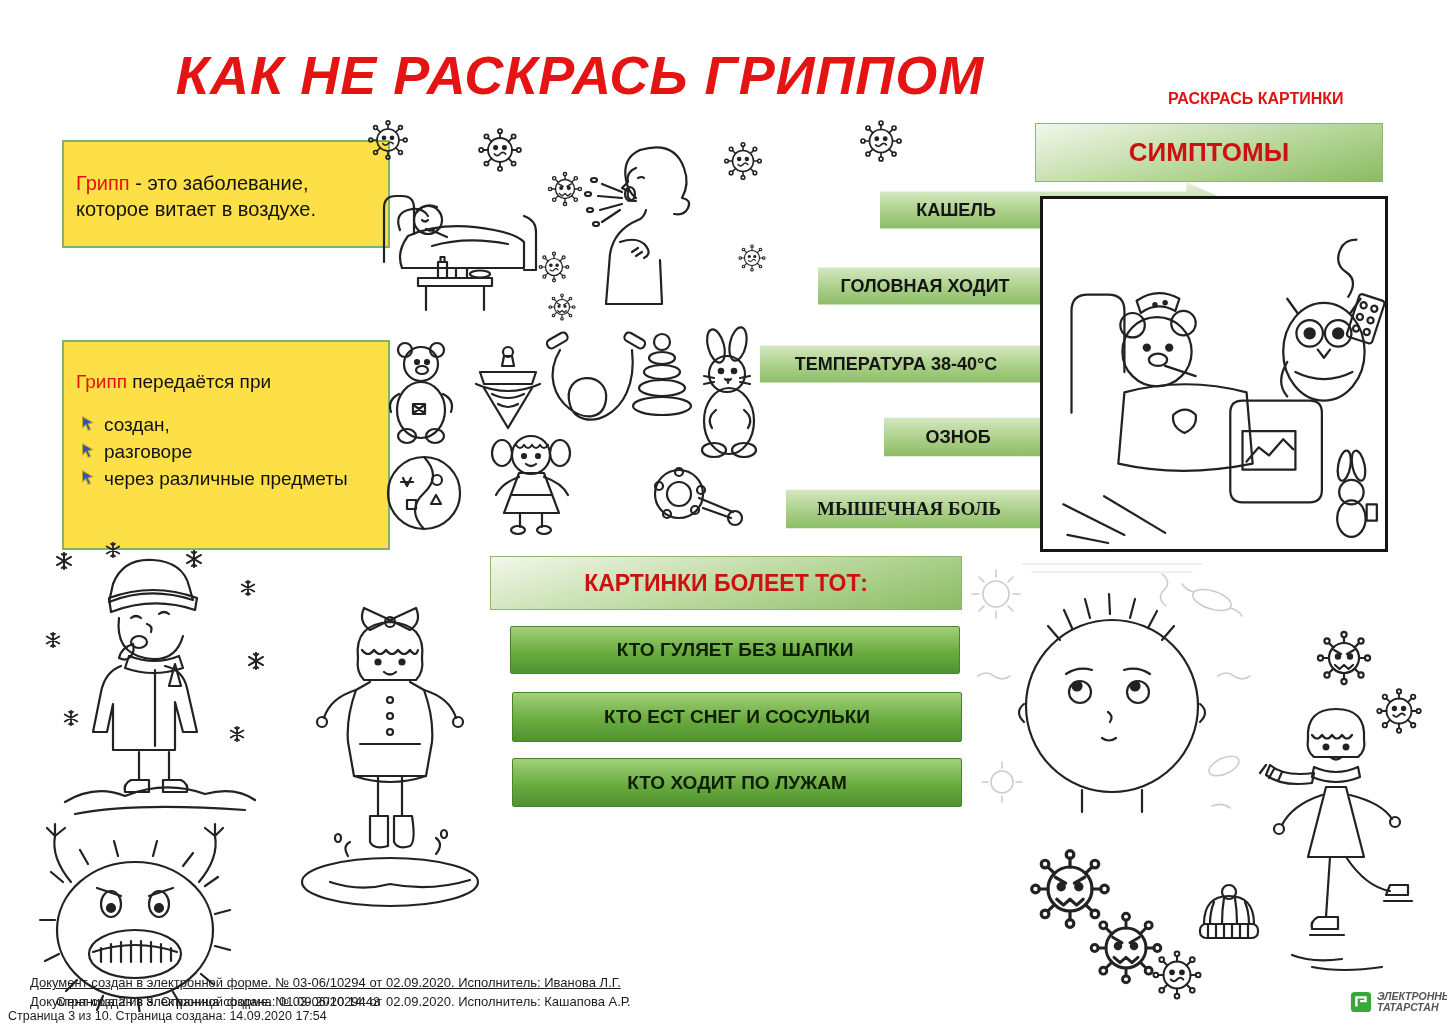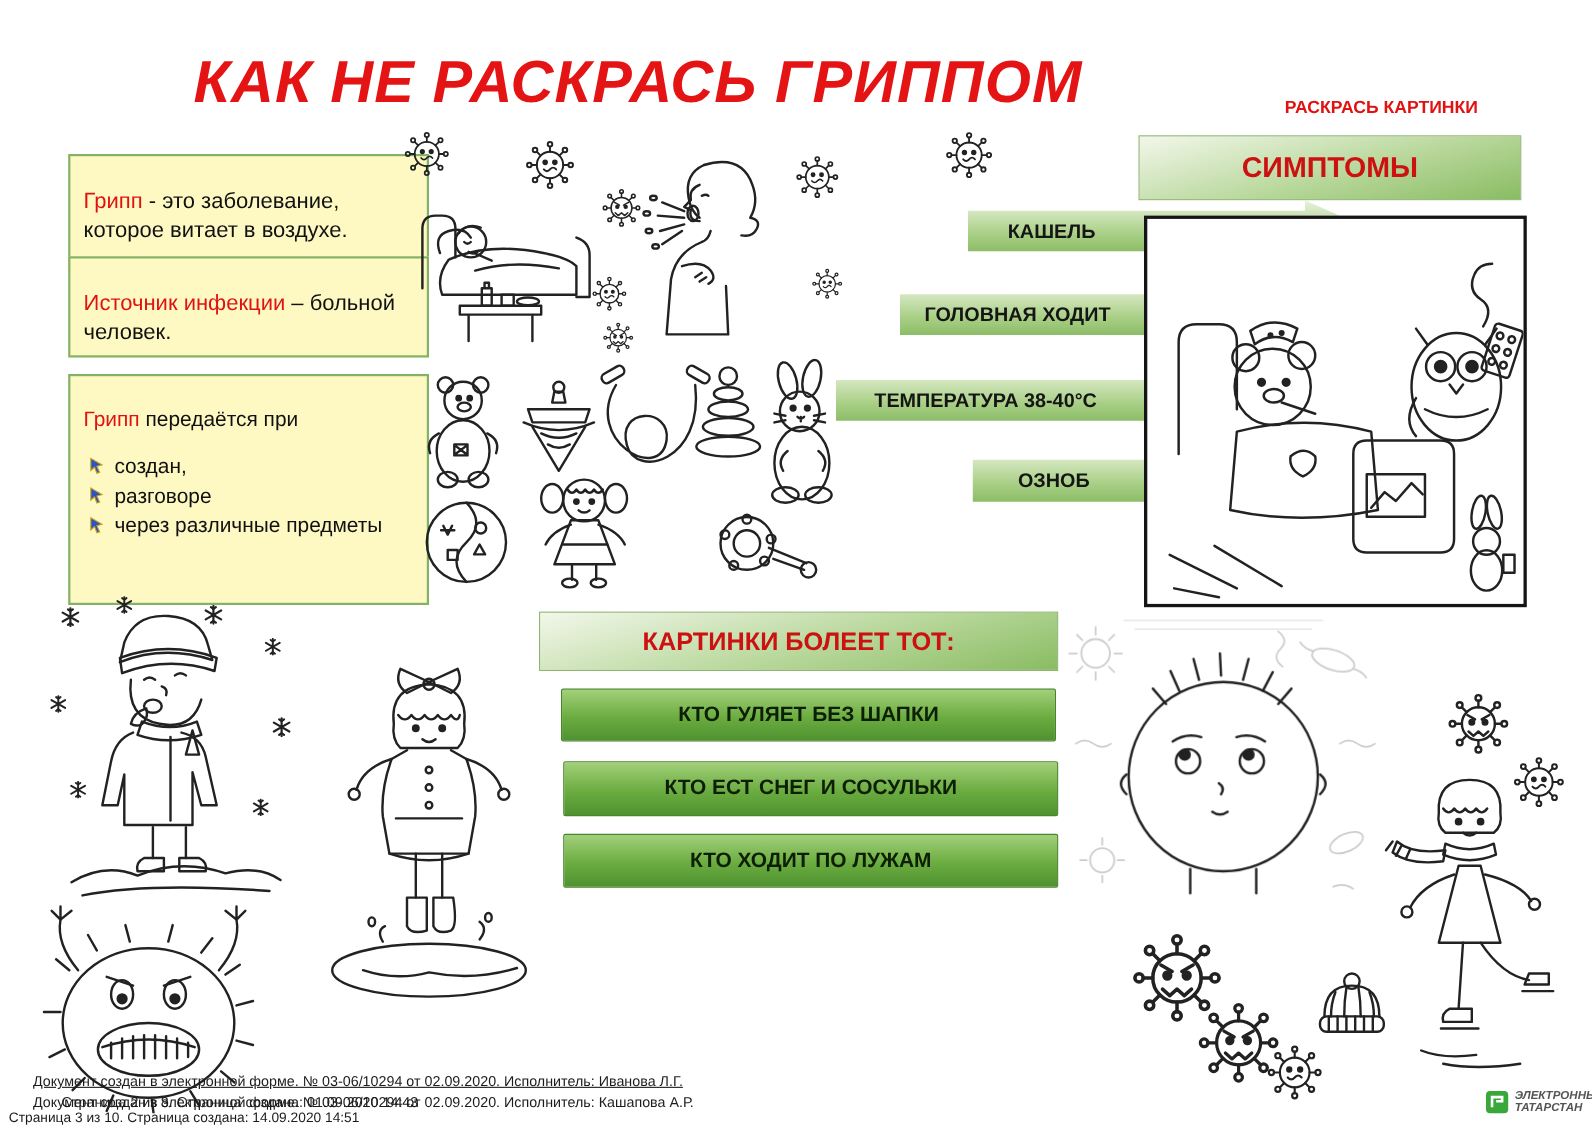--- a/index.html
+++ b/index.html
@@ -1,21 +1,21 @@
 <!DOCTYPE html>
 <html><head>
 <meta charset="utf-8">
 <style>
   html,body{margin:0;padding:0}
   #page{position:relative;width:1447px;height:1024px;background:#fff;overflow:hidden;
         font-family:"Liberation Sans",sans-serif;color:#111}
   #title{position:absolute;left:150px;top:44px;width:860px;text-align:center;font-size:54px;
          font-weight:bold;font-style:italic;color:#e51414;letter-spacing:1px;white-space:nowrap}
   #colorize{position:absolute;left:1168px;top:90px;font-size:16px;font-weight:bold;color:#e01212}
-  .info-box{position:absolute;background:#fef9c3;border:2px solid #84b264;padding:8px 12px;
+  .info-box{position:absolute;background:#fde047;border:2px solid #84b264;padding:8px 12px;
             font-size:20px;line-height:1.32}
   .red{color:#e01212}
   .bullet{display:flex;align-items:flex-start;gap:7px;margin:3px 0 0 4px;font-size:19px;line-height:1.25}
   .bullet svg{width:17px;height:17px;flex:0 0 auto;margin-top:2px}
   .green-header{position:absolute;display:flex;align-items:center;justify-content:center;
             background:linear-gradient(165deg,#f2f7ea 0%,#b9d89c 55%,#8abc63 100%);
             border:1px solid #8fb573;color:#cc1111;font-weight:bold}
   #symptoms-header{left:1035px;top:123px;width:346px;height:57px;font-size:26px}
   #flu-header{left:490px;top:556px;width:470px;height:52px;font-size:23px}
   .sym-arrow{position:absolute;display:flex;align-items:center;justify-content:center;padding-right:15%;
@@ -90,23 +90,20 @@
       </g>
     </symbol>
   </svg>
 
   <div id="title">КАК НЕ РАСКРАСЬ ГРИППОМ</div>
   <div id="colorize">РАСКРАСЬ КАРТИНКИ</div>
 
   <div class="info-box" style="left:62px;top:140px;width:300px;height:88px">
     <p><span class="red">Грипп</span><span> - это заболевание, которое витает в воздухе.</span></p>
   </div>
-  <div class="info-box" style="left:62px;top:233px;width:300px;height:72px">
-    <p><span class="red">Источник инфекции</span><span> – больной человек.</span></p>
-  </div>
   <div class="info-box" style="left:62px;top:340px;width:300px;height:190px;font-size:19px">
     <p><span class="red">Грипп</span><span> передаётся при</span></p>
     <div class="bullet">
       <svg viewBox="0 0 20 20">
           <path d="M3 2 L15 9 L9.5 10.5 L12.5 17 L9.5 18 L7 11.5 L3 15 Z" fill="#2a52c9" stroke="#caa619" stroke-width="1.2"></path>
         </svg>
       <span>создан,</span>
     </div>
     <div class="bullet">
       <svg viewBox="0 0 20 20">
@@ -127,20 +124,23 @@
       <span>КАШЕЛЬ</span>
     </div>
   <div class="sym-arrow" style="left:818px;top:258px;width:214px;height:56px">
       <span>ГОЛОВНАЯ ХОДИТ</span>
     </div>
   <div class="sym-arrow" style="left:760px;top:336px;width:272px;height:56px">
       <span>ТЕМПЕРАТУРА 38-40°С</span>
     </div>
   <div class="sym-arrow" style="left:884px;top:408px;width:148px;height:58px">
       <span>ОЗНОБ</span>
+    </div>
+  <div class="sym-arrow serif" style="left:786px;top:480px;width:246px;height:58px">
+      <span>МЫШЕЧНАЯ БОЛЬ</span>
     </div>
 
   <div class="pic-frame">
     <svg viewBox="0 0 336 344">
       <g class="sketch" stroke-width="2.4">
         <path d="M28 210 V110 q0 -16 16 -16 h20 q16 0 16 16 v60"></path>
         <circle cx="112" cy="150" r="34"></circle>
         <circle cx="88" cy="124" r="12"></circle>
           <circle cx="138" cy="122" r="12"></circle>
         <circle cx="102" cy="146" r="3" fill="#222"></circle>
@@ -540,21 +540,21 @@
       <path d="M40 260 q20 8 50 4 M60 272 q30 6 70 0"></path>
     </g>
       </svg>
   </div>
 
   <div class="footer" id="f-line1">Документ создан в электронной форме. № 03-06/10294 от 02.09.2020. Исполнитель: Иванова Л.Г.</div>
   <div class="footer" id="f-line2">
     <span id="f2-doc">Документ создан в электронной форме. № 03-06/10294 от 02.09.2020. Исполнитель: Кашапова А.Р.</span>
     <span id="f2-page">Страница 2 из 8. Страница создана: 01.09.2020 14:43</span>
   </div>
-  <div class="footer" id="f-line3">Страница 3 из 10. Страница создана: 14.09.2020 14:51</div>
+  <div class="footer" id="f-line3">Страница 3 из 10. Страница создана: 14.09.2020 17:54</div>
 
   <div id="logo">
     <svg viewBox="0 0 24 24" width="22" height="22">
       <rect x="1" y="1" width="22" height="22" rx="4" fill="#3aa73a"></rect>
       <path d="M7 17 V7 h10 v4 h-6" stroke="#fff" stroke-width="2.6" fill="none"></path>
     </svg>
     <div class="txt">
       <div>ЭЛЕКТРОННЫЙ</div>
       <div>ТАТАРСТАН</div>
     </div>

